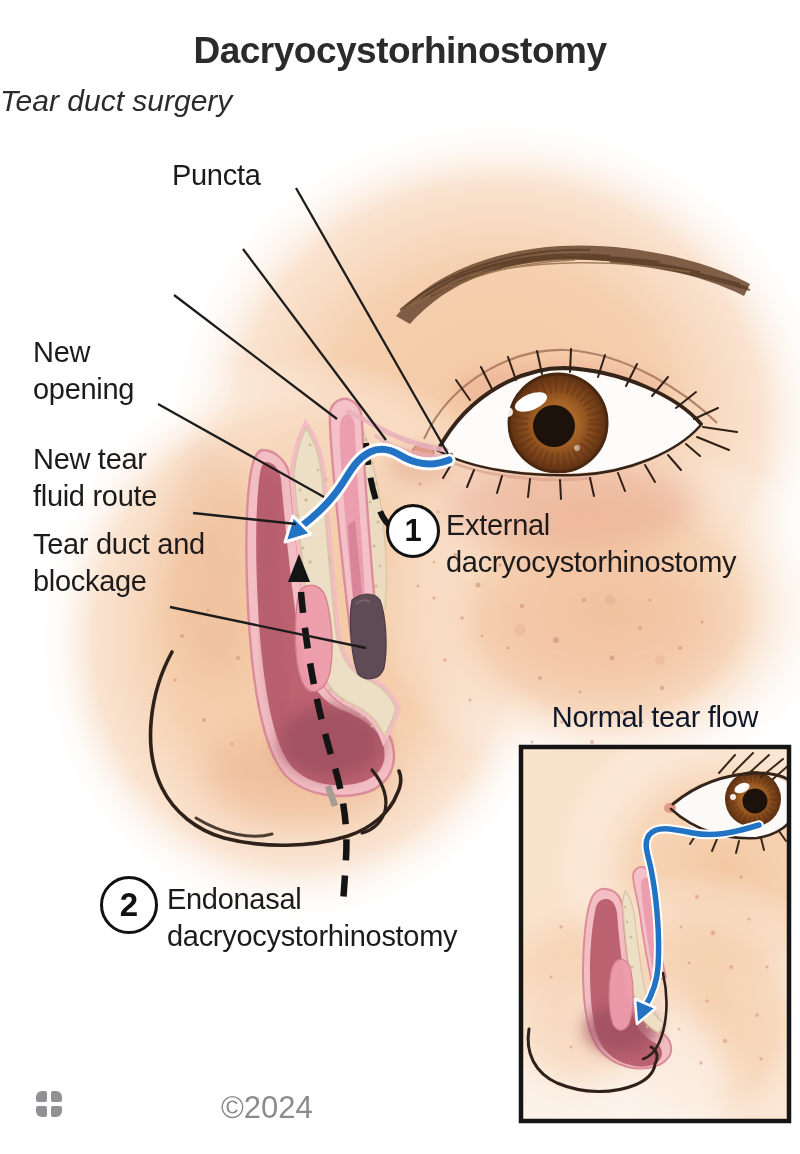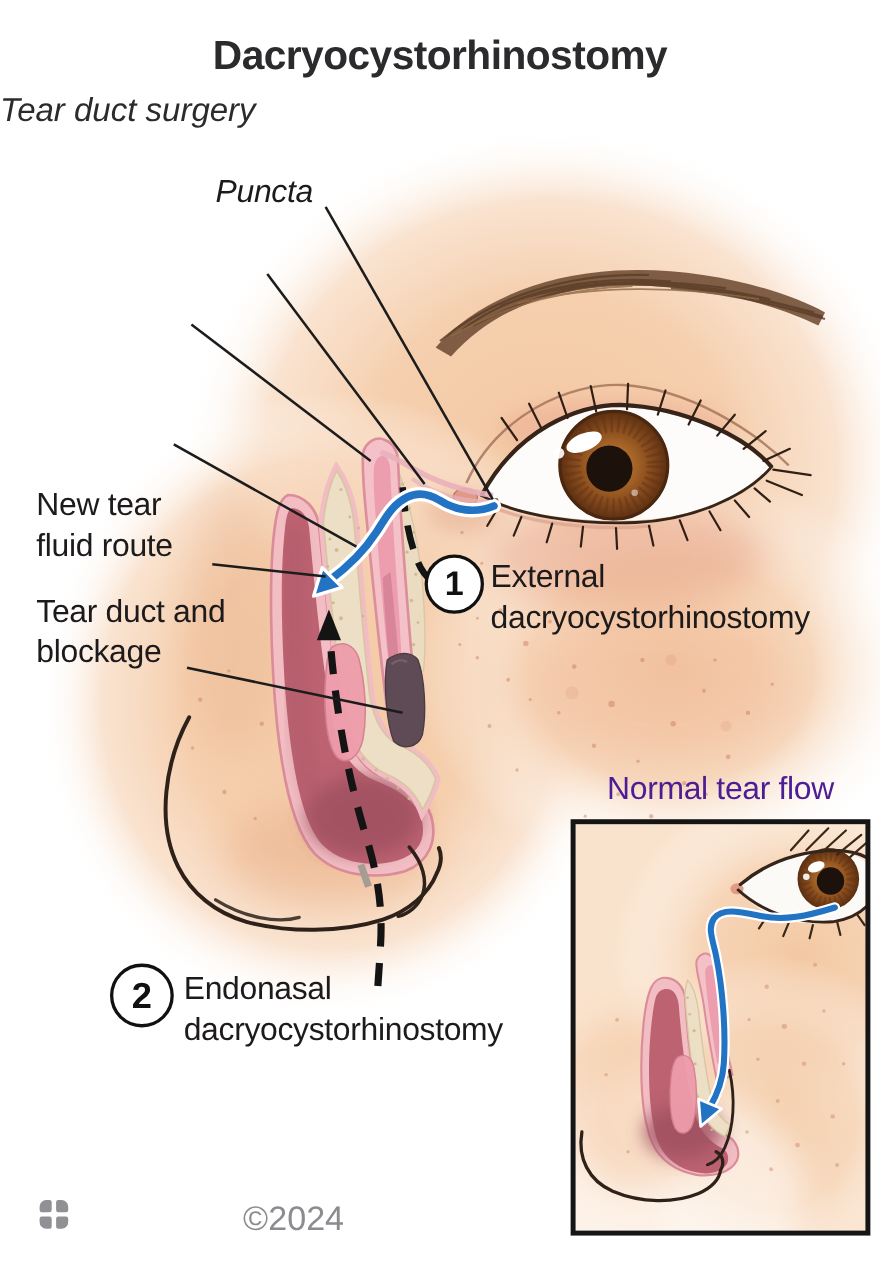--- a/index.html
+++ b/index.html
@@ -10,21 +10,21 @@
   .title{left:0;top:30px;width:800px;text-align:center;font-size:37px;font-weight:700;
          letter-spacing:-0.5px;color:#2b2a2c;}
   .subtitle{left:0;top:84px;width:800px;font-size:30px;font-style:italic;color:#2b2a2c;}
   .lbl{font-size:29px;line-height:37px;letter-spacing:-0.3px;color:#1d1a1b;white-space:pre-line;}
   .proc-text{font-size:29px;line-height:37px;letter-spacing:-0.3px;color:#1d1a1b;white-space:pre-line;}
   .badge{display:flex;align-items:center;justify-content:center;background:#fff;
          border:3.5px solid #111;border-radius:50%;font-weight:700;color:#111;}
   .badge1{left:386px;top:504px;width:48px;height:48px;font-size:31px;}
   .badge2{left:100px;top:876px;width:52px;height:52px;font-size:33px;}
   .inset-title{left:521px;top:701px;width:268px;text-align:center;font-size:29px;
-               letter-spacing:-0.3px;color:#4c1d95;}
+               letter-spacing:-0.3px;color:#0f172a;}
   .footer-brand{left:69px;top:1090px;font-size:23px;font-weight:700;color:#8b8b90;letter-spacing:-0.2px;}
   .footer-copy{left:221px;top:1090px;font-size:31px;color:#8b8b90;}
   .cc-logo{left:36px;top:1091px;width:26px;height:26px;display:grid;grid-template-columns:1fr 1fr;
            grid-template-rows:1fr 1fr;gap:4px;}
   .cc-logo span{background:#919195;border-radius:2px;}
   .cc-logo span:nth-child(1){border-top-left-radius:6px;}
   .cc-logo span:nth-child(2){border-top-right-radius:6px;}
   .cc-logo span:nth-child(3){border-bottom-left-radius:6px;}
   .cc-logo span:nth-child(4){border-bottom-right-radius:6px;}
 </style>
@@ -350,24 +350,26 @@
         <path d="M238,78 C212,86 192,90 172,86 C152,82 136,78 128,88 C122,97 127,107 130,122 C136,152 139,190 137,220 C136,236 131,248 124,260" fill="none" stroke="#2273c3" stroke-width="5.5" stroke-linecap="round"></path>
         <polygon points="116,277 135,261 114,252" fill="#2273c3" stroke="#ffffff" stroke-width="2.5" stroke-linejoin="round"></polygon>
       </g>
     </g>
     <rect x="521" y="747" width="268" height="374" fill="none" stroke="#151515" stroke-width="4.5"></rect>
   </svg>
 
   <div class="abs title">Dacryocystorhinostomy</div>
   <div class="abs subtitle">Tear duct surgery</div>
 
-  <div class="abs lbl" style="left:196px;top:157px;font-style:italic;">Puncta</div>
+  <div class="abs lbl" style="left:172px;top:157px;">Puncta</div>
+  <div class="abs lbl" style="left:33px;top:334px;">New
+opening</div>
   <div class="abs lbl" style="left:33px;top:441px;">New tear
 fluid route</div>
-  <div class="abs lbl" style="left:33px;top:538px;">Tear duct and
+  <div class="abs lbl" style="left:33px;top:526px;">Tear duct and
 blockage</div>
 
   <div class="abs badge badge1">
       <span>1</span>
     </div>
   <div class="abs proc-text" style="left:446px;top:507px;">External
 dacryocystorhinostomy</div>
 
   <div class="abs badge badge2">
       <span>2</span>

